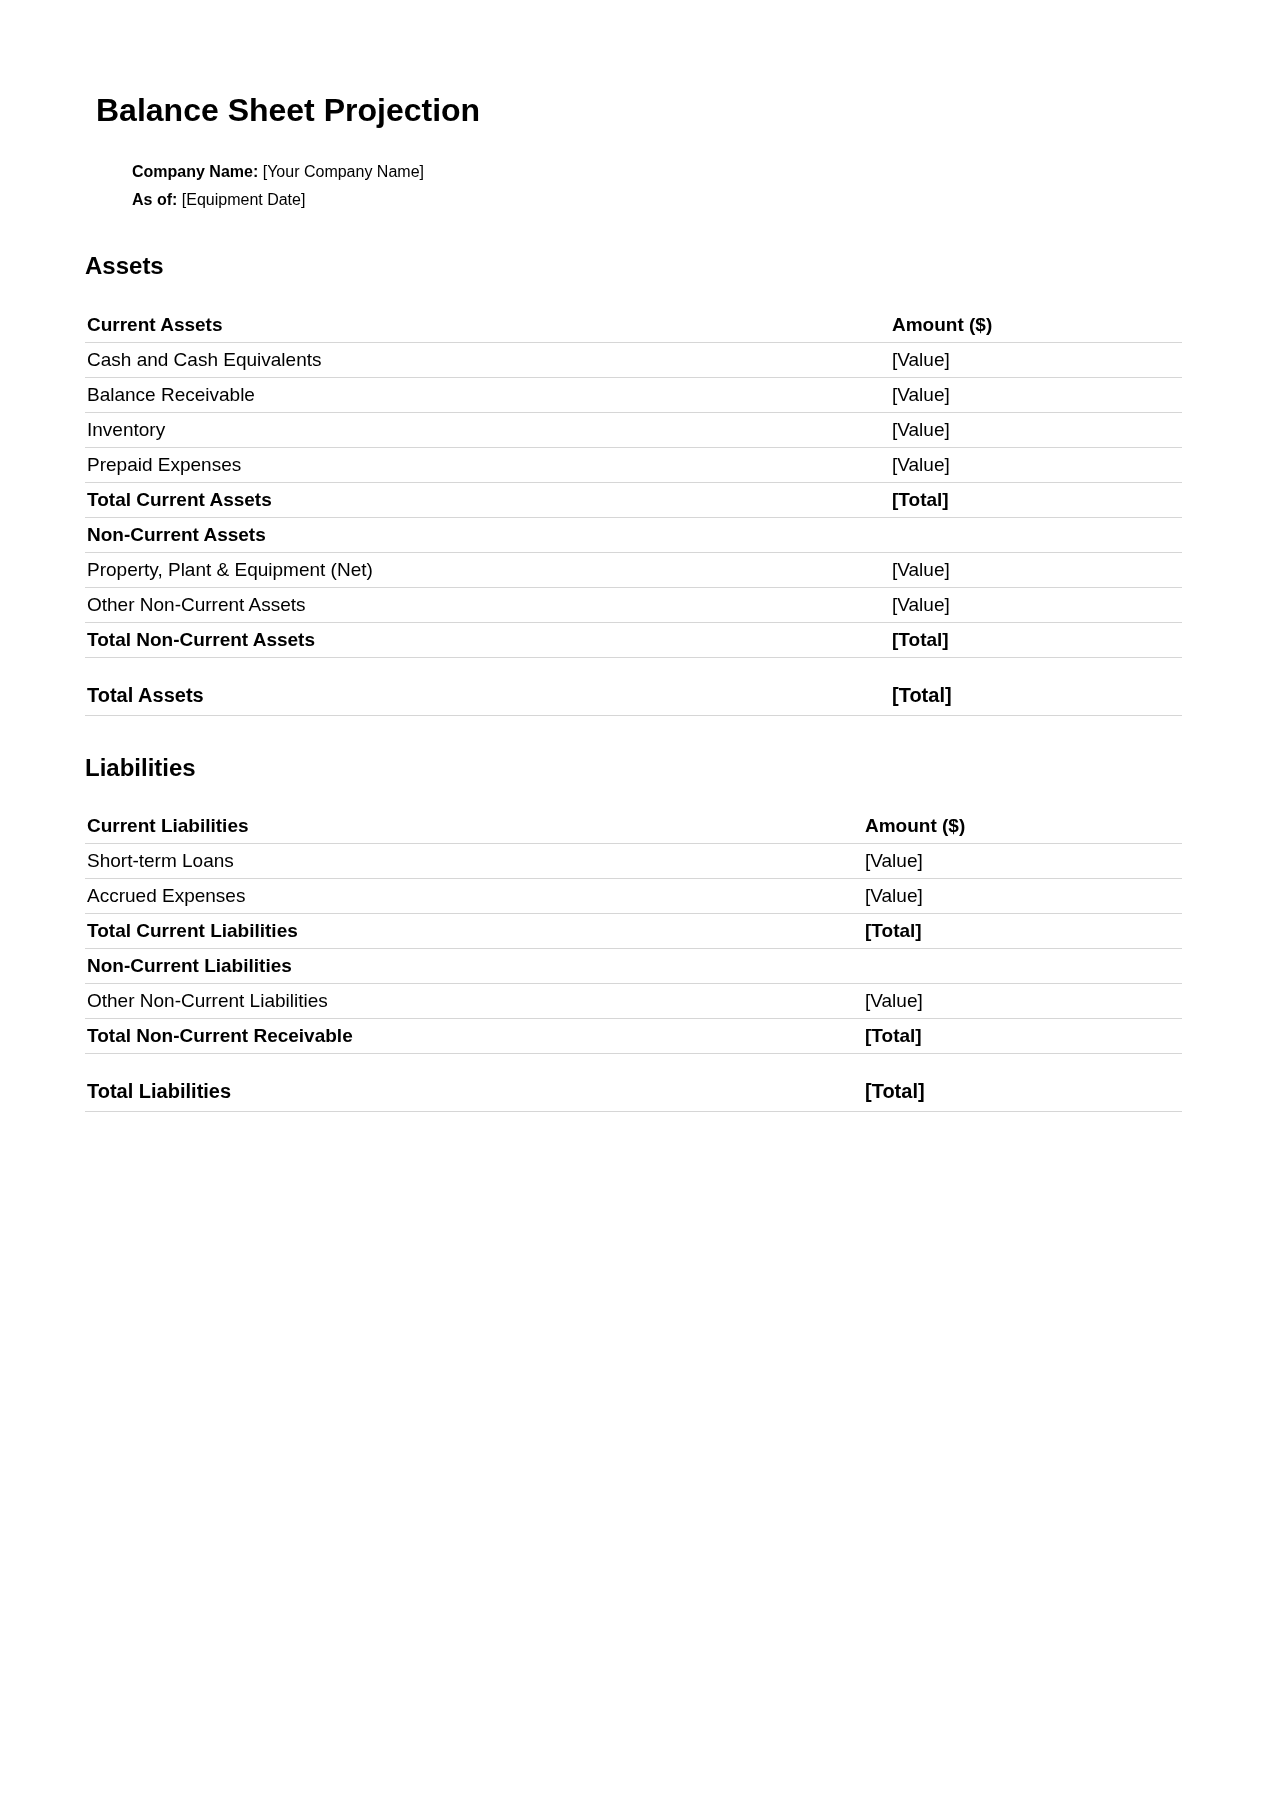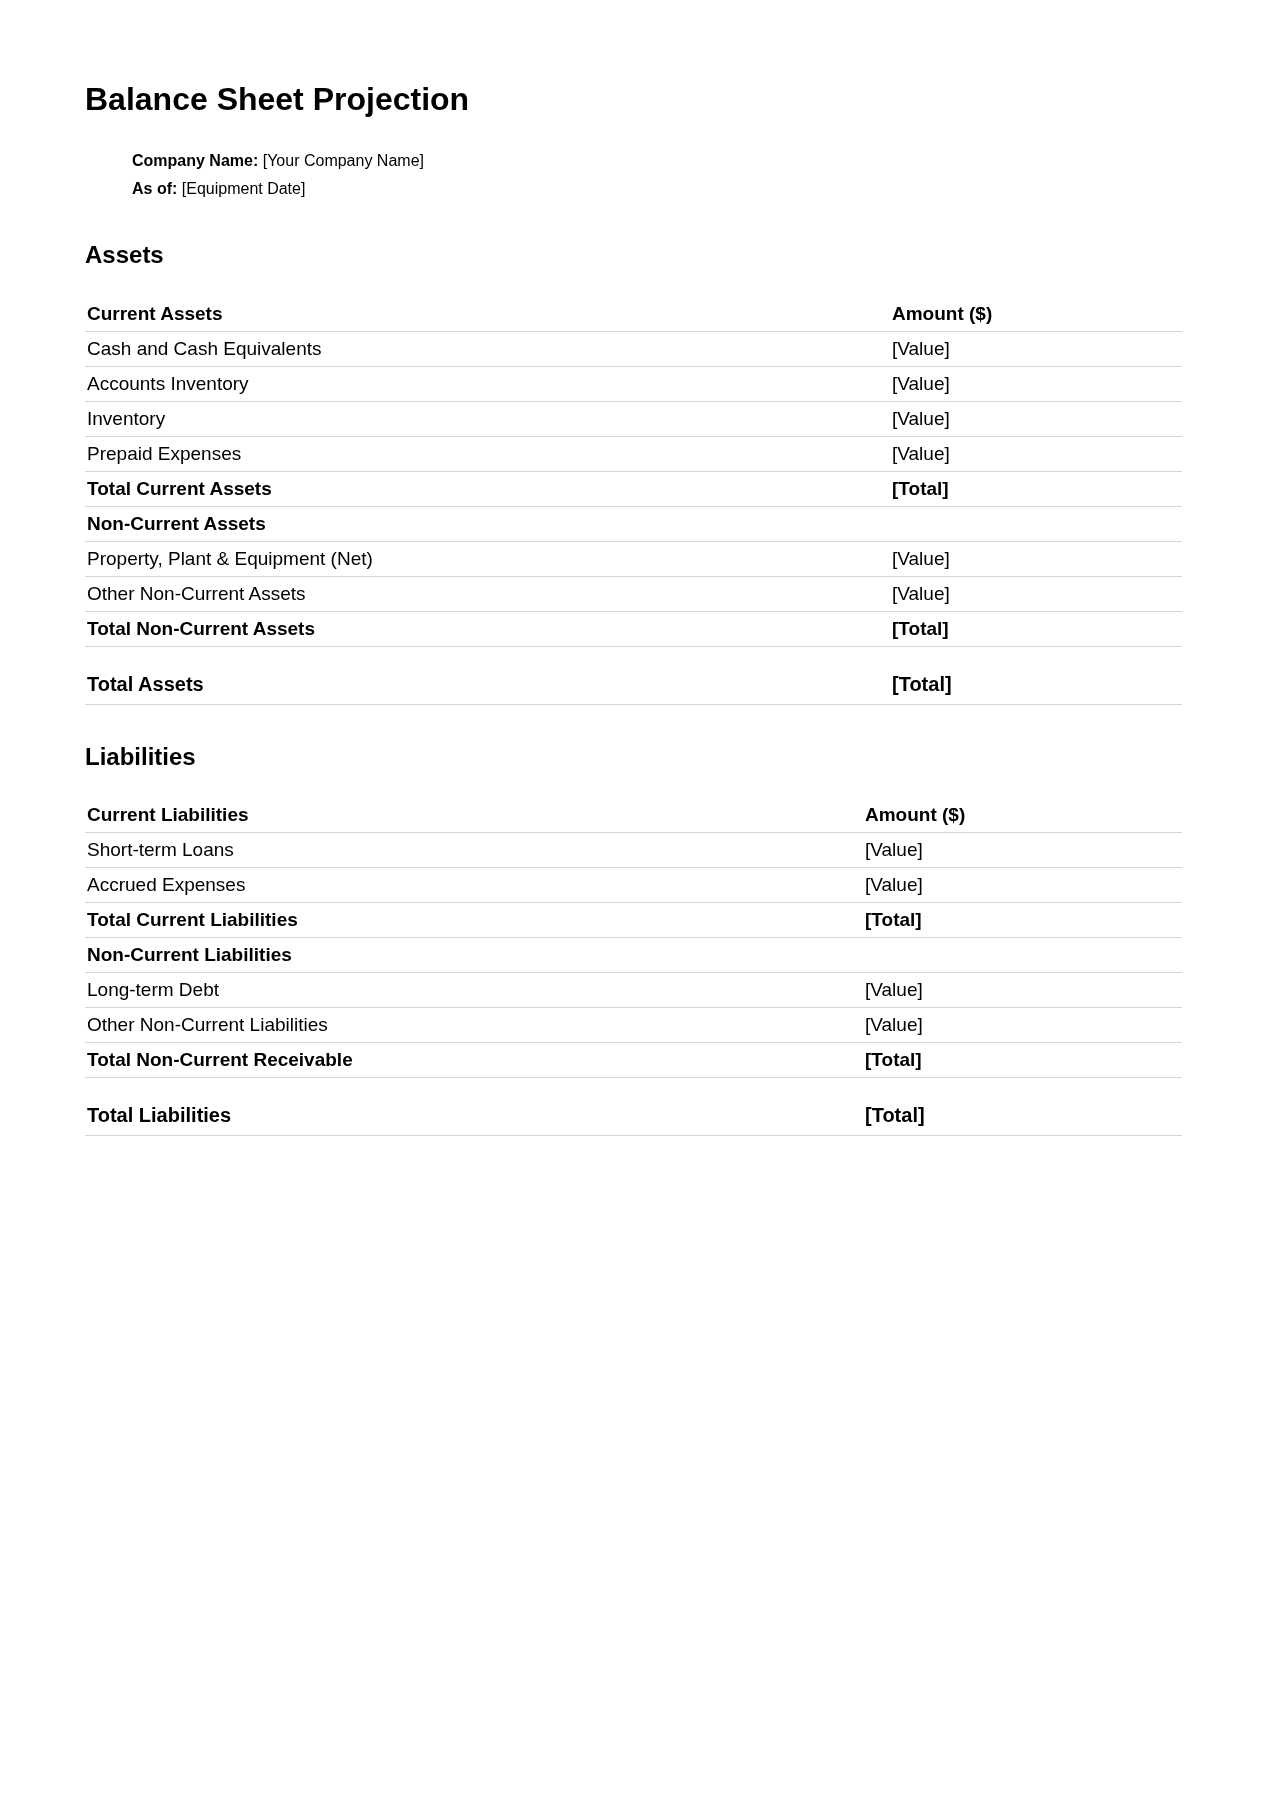--- a/index.html
+++ b/index.html
@@ -10,21 +10,21 @@
     font-size: 16px;
     -webkit-font-smoothing: antialiased;
   }
   .page {
     width: 1263px;
     min-height: 1816px;
     padding: 80px 81px 40px 85px;
     background: #ffffff;
   }
   h1.doc-title {
-    margin: 0;
+    margin: 11px;
     font-size: 32px;
     line-height: 1.2;
     font-weight: 700;
     color: #000000;
   }
   .meta {
     margin: 29px 0 0 0;
     font-size: 16px;
     line-height: 1.75;
   }
@@ -89,21 +89,21 @@
           <th>Current Assets</th>
           <th>Amount ($)</th>
         </tr>
       </thead>
       <tbody>
         <tr>
             <td>Cash and Cash Equivalents</td>
             <td>[Value]</td>
           </tr>
         <tr>
-            <td>Accounts Inventory</td>
+            <td>Balance Receivable</td>
             <td>[Value]</td>
           </tr>
         <tr>
             <td>Inventory</td>
             <td>[Value]</td>
           </tr>
         <tr>
             <td>Prepaid Expenses</td>
             <td>[Value]</td>
           </tr>
@@ -159,24 +159,20 @@
           </tr>
         <tr class="bold-row">
             <td>Total Current Liabilities</td>
             <td>[Total]</td>
           </tr>
         <tr class="subsection-row">
             <td>Non-Current Liabilities</td>
             <td></td>
           </tr>
         <tr>
-            <td>Long-term Debt</td>
-            <td>[Value]</td>
-          </tr>
-        <tr>
             <td>Other Non-Current Liabilities</td>
             <td>[Value]</td>
           </tr>
         <tr class="bold-row">
             <td>Total Non-Current Receivable</td>
             <td>[Total]</td>
           </tr>
         <tr class="total-row">
             <td>Total Liabilities</td>
             <td>[Total]</td>

